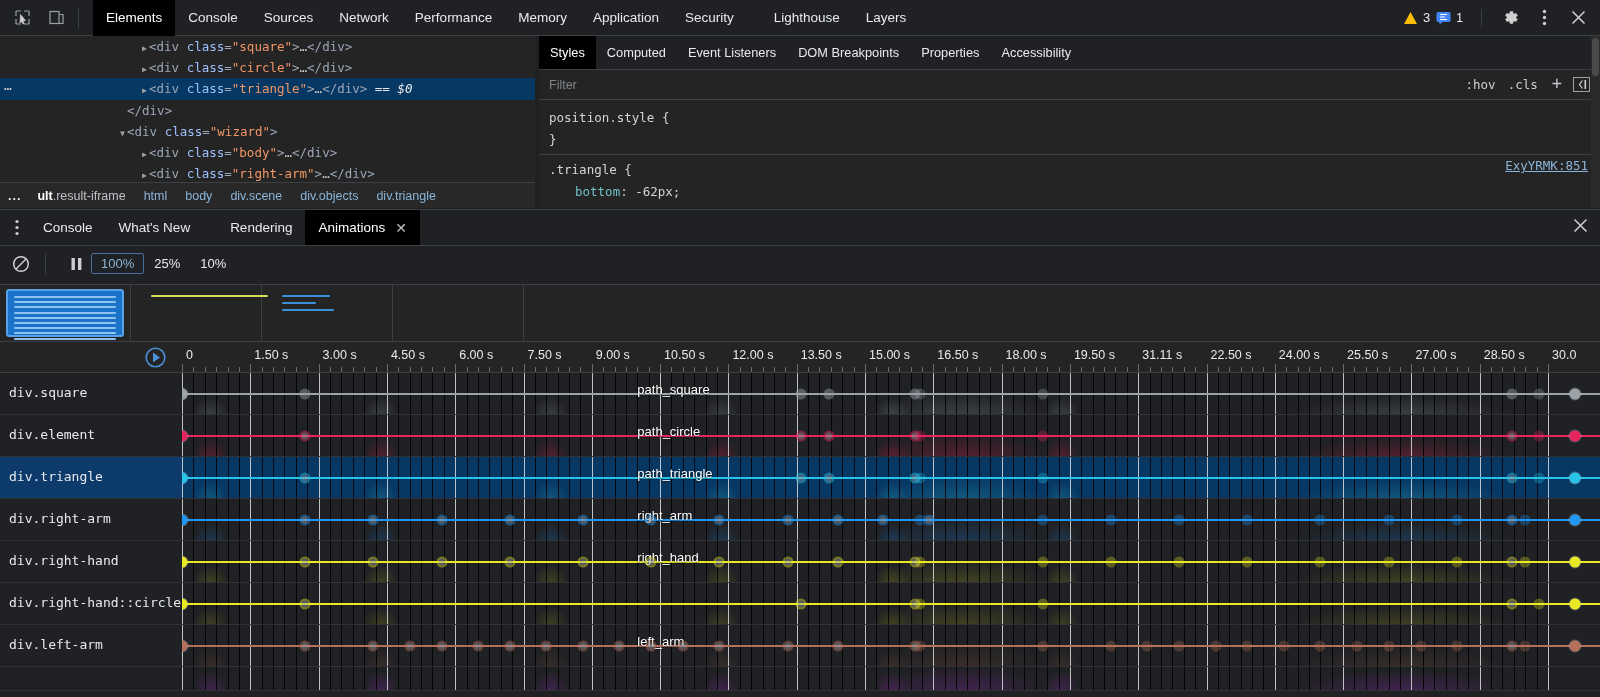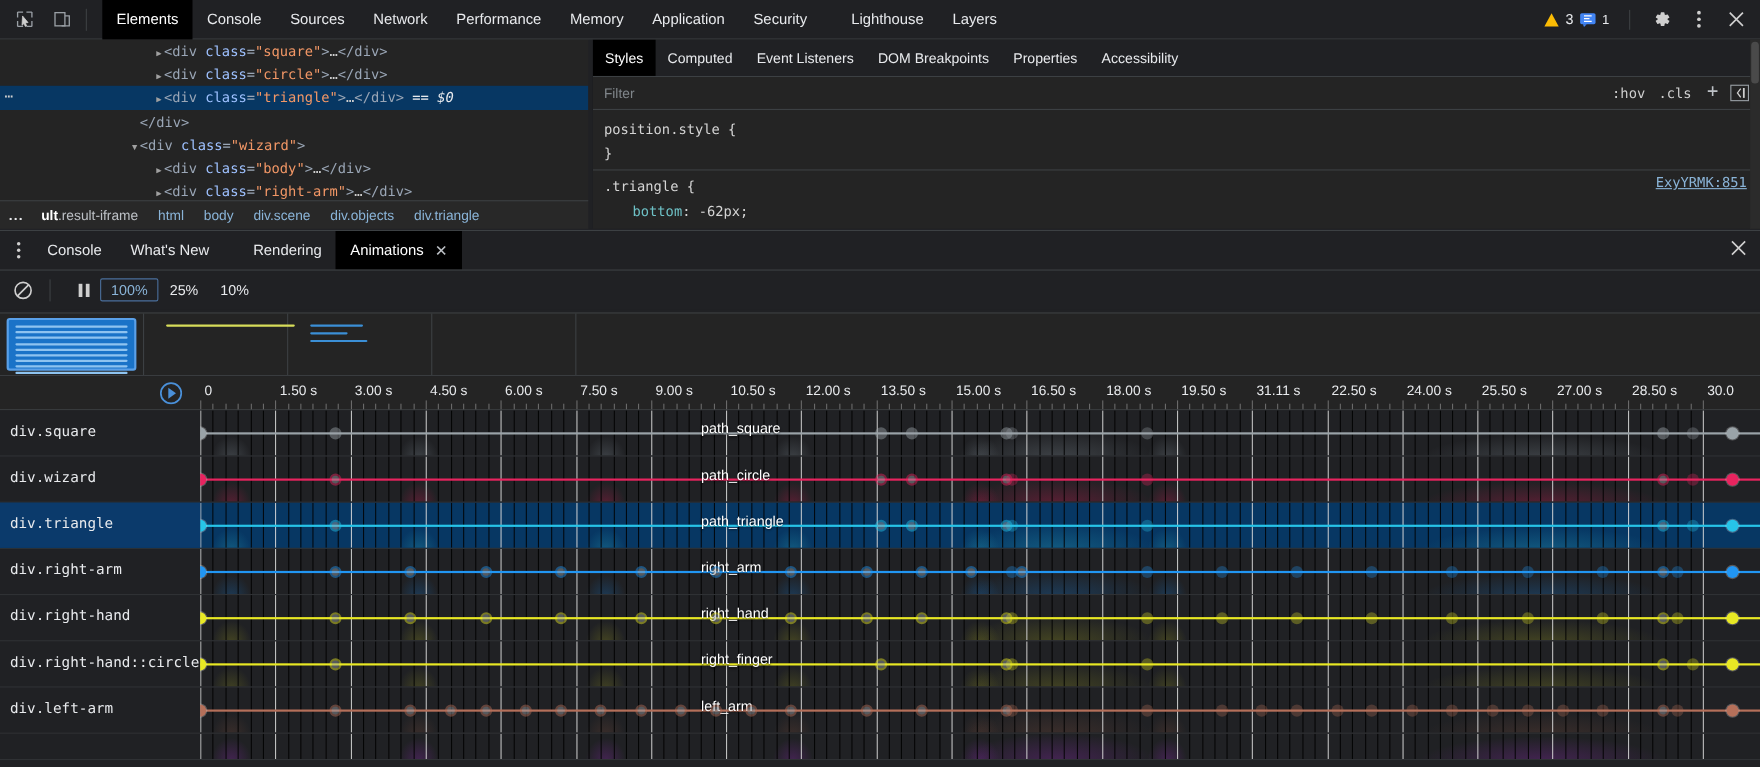--- a/index.html
+++ b/index.html
@@ -681,21 +681,21 @@
           <div class="kf dim" style="left:733.0866666666668px;top:21px;background:#9aa3a8;background:#9aa0a6;border:2px solid #9aa3a8;"></div>
           <div class="kf dim" style="left:1329.5733333333333px;top:21px;background:#9aa3a8;background:#9aa0a6;border:2px solid #9aa3a8;"></div>
           <div class="kf" style="left:1393.32px;top:21px;background:#9aa3a8;box-shadow:0 0 0 1px rgba(255,255,255,.25);"></div>
           <div class="kf dim" style="left:737.6399999999999px;top:21px;background:#9aa3a8;opacity:.30;"></div>
           <div class="kf dim" style="left:860.5799999999999px;top:21px;background:#9aa3a8;opacity:.30;"></div>
           <div class="kf dim" style="left:1356.8933333333332px;top:21px;background:#9aa3a8;opacity:.30;"></div>
         </div>
       </div>
       <div class="arow">
         <div class="namecell"></div>
-        <div class="name">div.wizard</div>
+        <div class="name">div.element</div>
         <div class="track">
           <div class="bumps" style="background:radial-gradient(ellipse 120px 34px at 55% 105%, rgba(160,28,70,0.45) 0%, rgba(0,0,0,0) 72%),radial-gradient(ellipse 26px 30px at 2% 108%, rgba(160,28,70,0.45) 0%, rgba(0,0,0,0) 70%),radial-gradient(ellipse 26px 30px at 14% 108%, rgba(160,28,70,0.45) 0%, rgba(0,0,0,0) 70%),radial-gradient(ellipse 26px 30px at 26% 108%, rgba(160,28,70,0.45) 0%, rgba(0,0,0,0) 70%),radial-gradient(ellipse 26px 30px at 38% 108%, rgba(160,28,70,0.45) 0%, rgba(0,0,0,0) 70%),radial-gradient(ellipse 26px 30px at 50% 108%, rgba(160,28,70,0.45) 0%, rgba(0,0,0,0) 70%),radial-gradient(ellipse 26px 30px at 62% 108%, rgba(160,28,70,0.45) 0%, rgba(0,0,0,0) 70%),radial-gradient(ellipse 150px 30px at 86% 108%, rgba(160,28,70,0.45) 0%, rgba(0,0,0,0) 74%);"></div>
           <div class="gridline" style="left:0px;background:rgba(220,220,220,0.85);"></div>
           <div class="gridline" style="left:11.383333333333326px;background:rgba(0,0,0,0.85);"></div>
           <div class="gridline" style="left:22.76666666666665px;background:rgba(0,0,0,0.85);"></div>
           <div class="gridline" style="left:34.150000000000006px;background:rgba(0,0,0,0.85);"></div>
           <div class="gridline" style="left:45.53333333333333px;background:rgba(0,0,0,0.85);"></div>
           <div class="gridline" style="left:56.91666666666666px;background:rgba(0,0,0,0.85);"></div>
           <div class="gridline" style="left:68.30000000000001px;background:rgba(220,220,220,0.85);"></div>
           <div class="gridline" style="left:79.68333333333334px;background:rgba(0,0,0,0.85);"></div>
@@ -1391,21 +1391,20 @@
           <div class="gridline" style="left:1274.9333333333334px;background:rgba(0,0,0,0.85);"></div>
           <div class="gridline" style="left:1286.3166666666666px;background:rgba(0,0,0,0.85);"></div>
           <div class="gridline" style="left:1297.7px;background:rgba(220,220,220,0.85);"></div>
           <div class="gridline" style="left:1309.0833333333335px;background:rgba(0,0,0,0.85);"></div>
           <div class="gridline" style="left:1320.4666666666667px;background:rgba(0,0,0,0.85);"></div>
           <div class="gridline" style="left:1331.85px;background:rgba(0,0,0,0.85);"></div>
           <div class="gridline" style="left:1343.2333333333333px;background:rgba(0,0,0,0.85);"></div>
           <div class="gridline" style="left:1354.6166666666668px;background:rgba(0,0,0,0.85);"></div>
           <div class="gridline" style="left:1366px;background:rgba(220,220,220,0.85);"></div>
           <div class="tline" style="top:20px;background:#e8e824;"></div>
-          <div class="track-label" style="left:455.33333333333326px;">right_finger</div>
           <div class="kf" style="left:0px;top:21px;background:#e8e824;box-shadow:0 0 0 1px rgba(255,255,255,.25);"></div>
           <div class="kf dim" style="left:122.94px;top:21px;background:#e8e824;background:#9aa0a6;border:2px solid #e8e824;"></div>
           <div class="kf dim" style="left:619.2533333333333px;top:21px;background:#e8e824;background:#9aa0a6;border:2px solid #e8e824;"></div>
           <div class="kf dim" style="left:733.0866666666668px;top:21px;background:#e8e824;background:#9aa0a6;border:2px solid #e8e824;"></div>
           <div class="kf dim" style="left:1329.5733333333333px;top:21px;background:#e8e824;background:#9aa0a6;border:2px solid #e8e824;"></div>
           <div class="kf" style="left:1393.32px;top:21px;background:#e8e824;box-shadow:0 0 0 1px rgba(255,255,255,.25);"></div>
           <div class="kf dim" style="left:737.6399999999999px;top:21px;background:#e8e824;opacity:.30;"></div>
           <div class="kf dim" style="left:860.5799999999999px;top:21px;background:#e8e824;opacity:.30;"></div>
           <div class="kf dim" style="left:1356.8933333333332px;top:21px;background:#e8e824;opacity:.30;"></div>
         </div>

